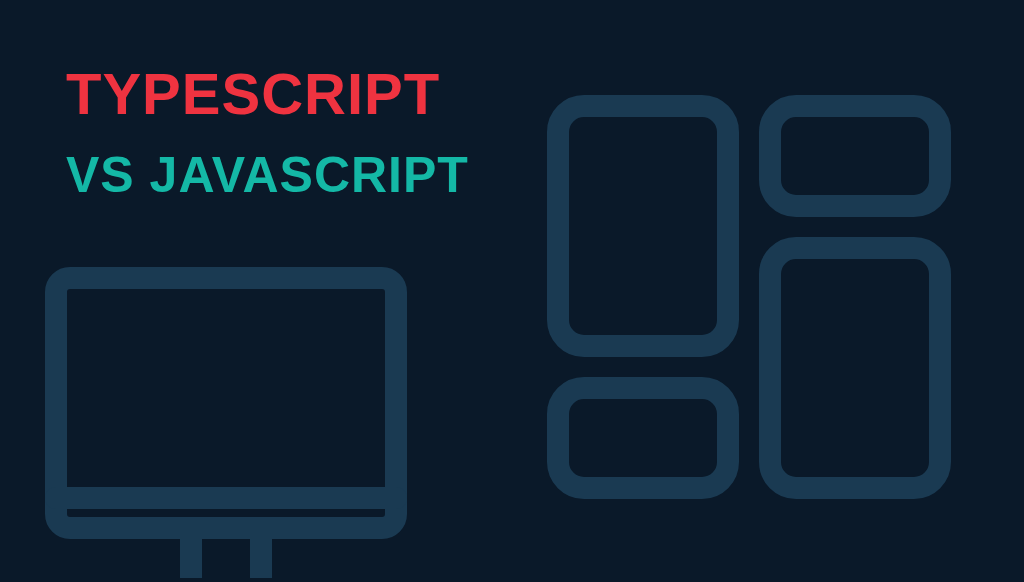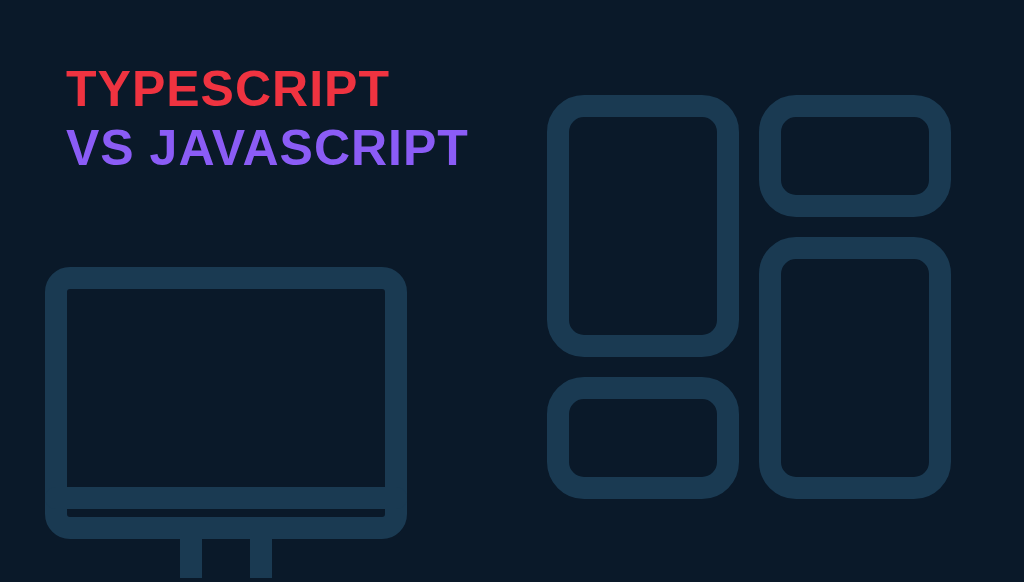--- a/index.html
+++ b/index.html
@@ -14,33 +14,33 @@
       overflow: hidden;
       position: relative;
       font-family: Arial, Helvetica, sans-serif;
     }
     .title-container {
       position: absolute;
       top: 62px;
       left: 66px;
     }
     .title-line-1 {
-      font-size: 50px;
+      font-size: 58px;
       font-weight: 900;
       letter-spacing: 1px;
       color: #ef3340;
       line-height: 1.1;
     }
     .title-line-2 {
       font-size: 50px;
       font-weight: 900;
       letter-spacing: 1px;
-      color: #8b5cf6;
+      color: #14b8a6;
       line-height: 1.1;
-      margin-top: 4px;
+      margin-top: 22px;
     }
     .monitor-icon {
       position: absolute;
       bottom: -20px;
       left: 36px;
     }
     .grid-icon {
       position: absolute;
       top: 88px;
       right: 44px;

